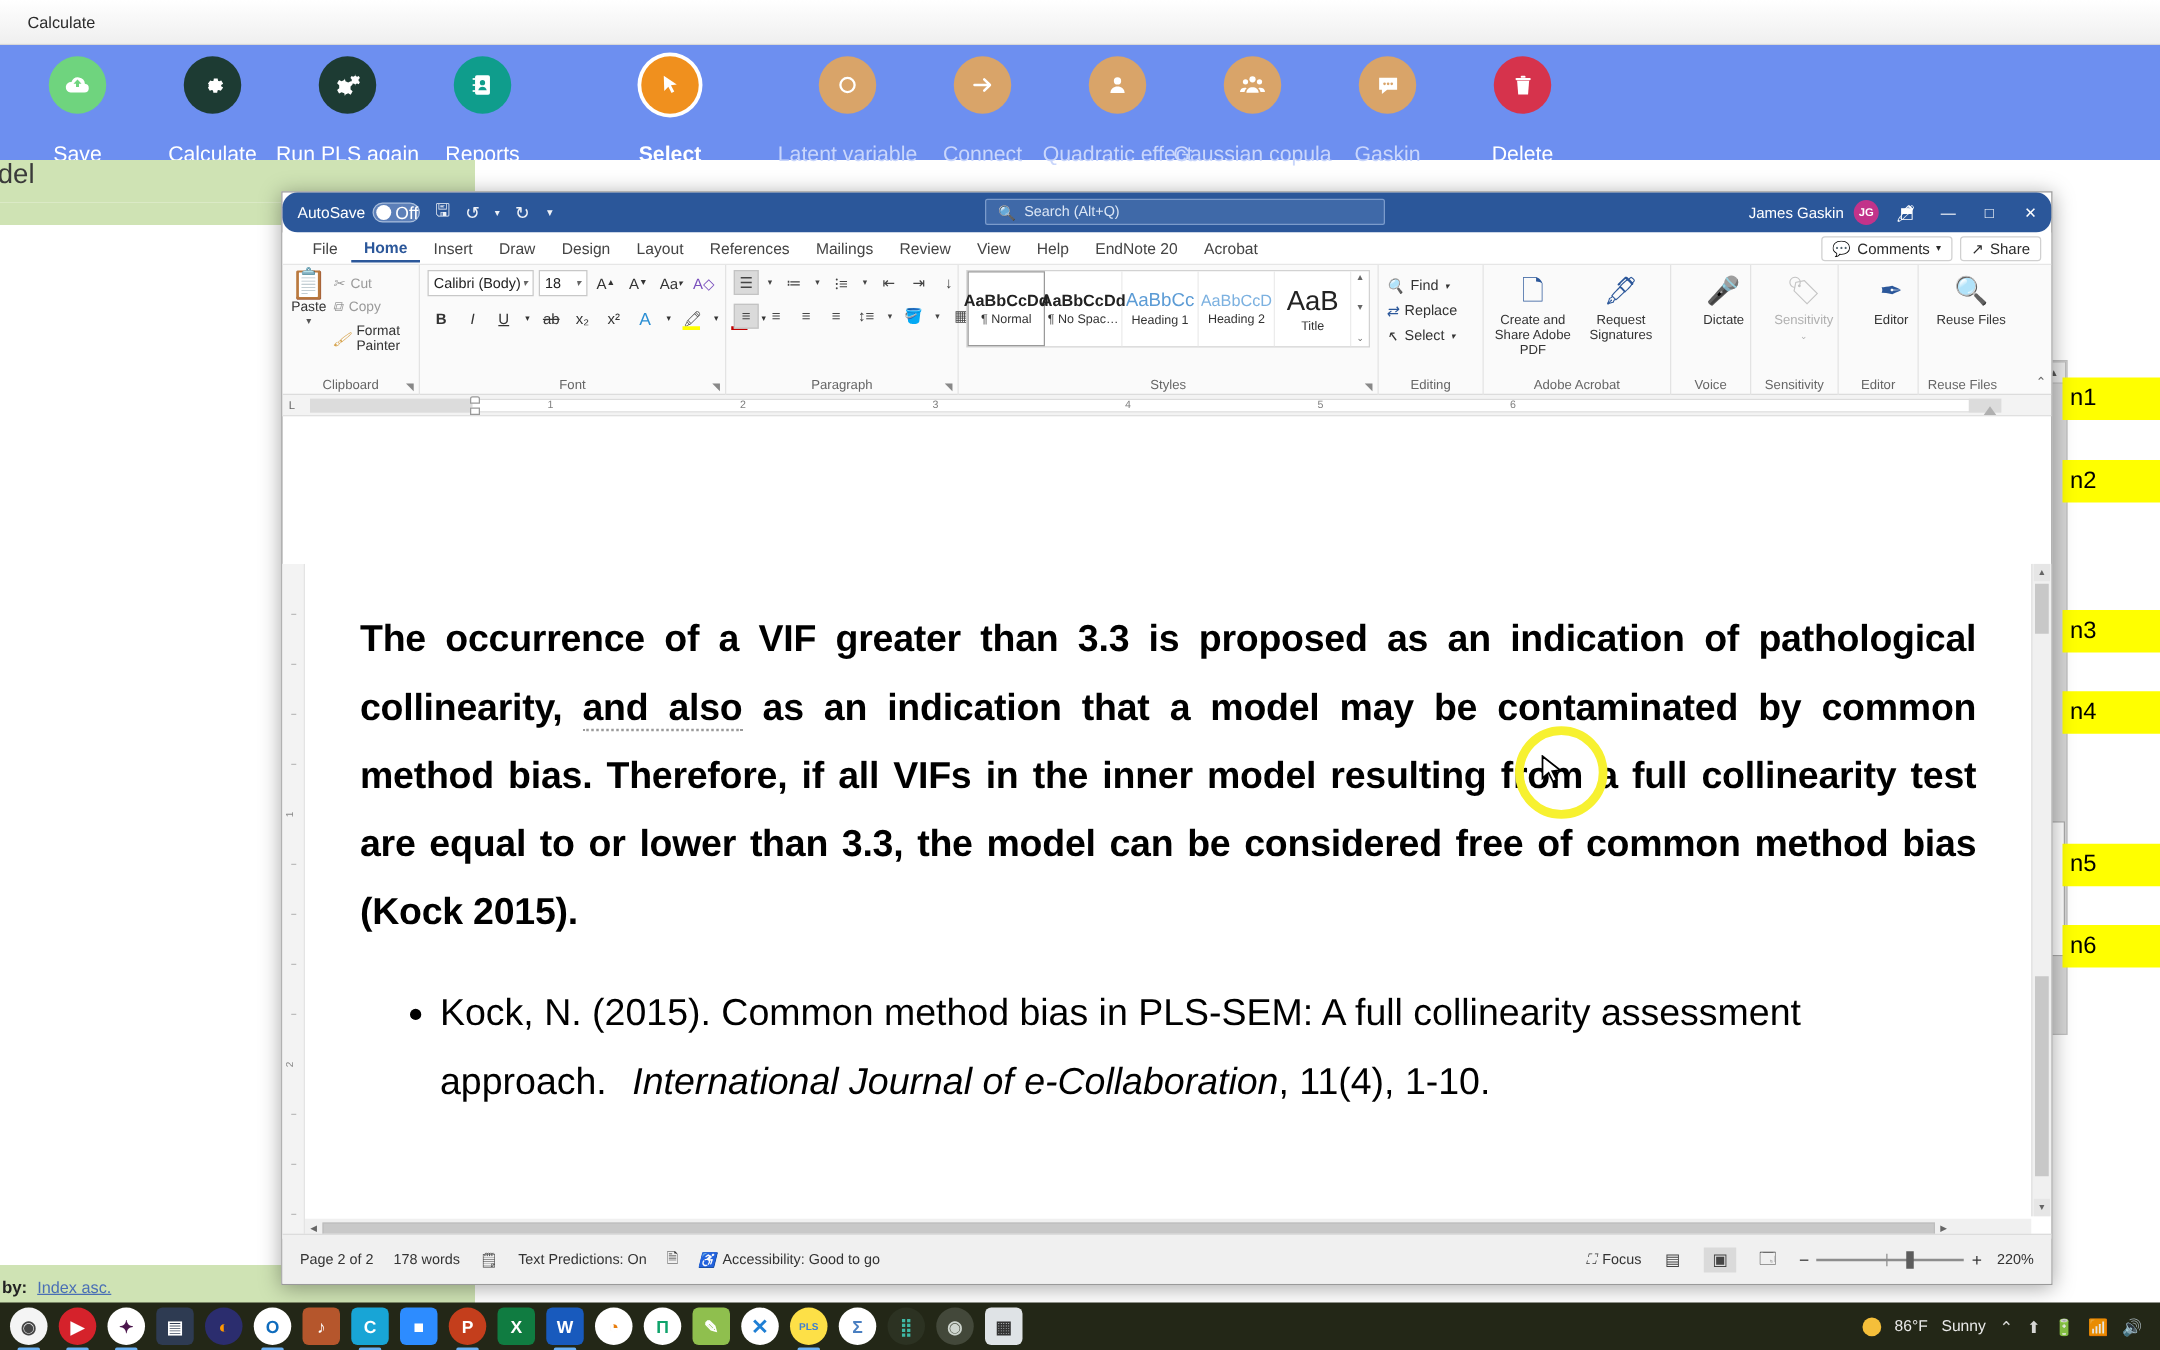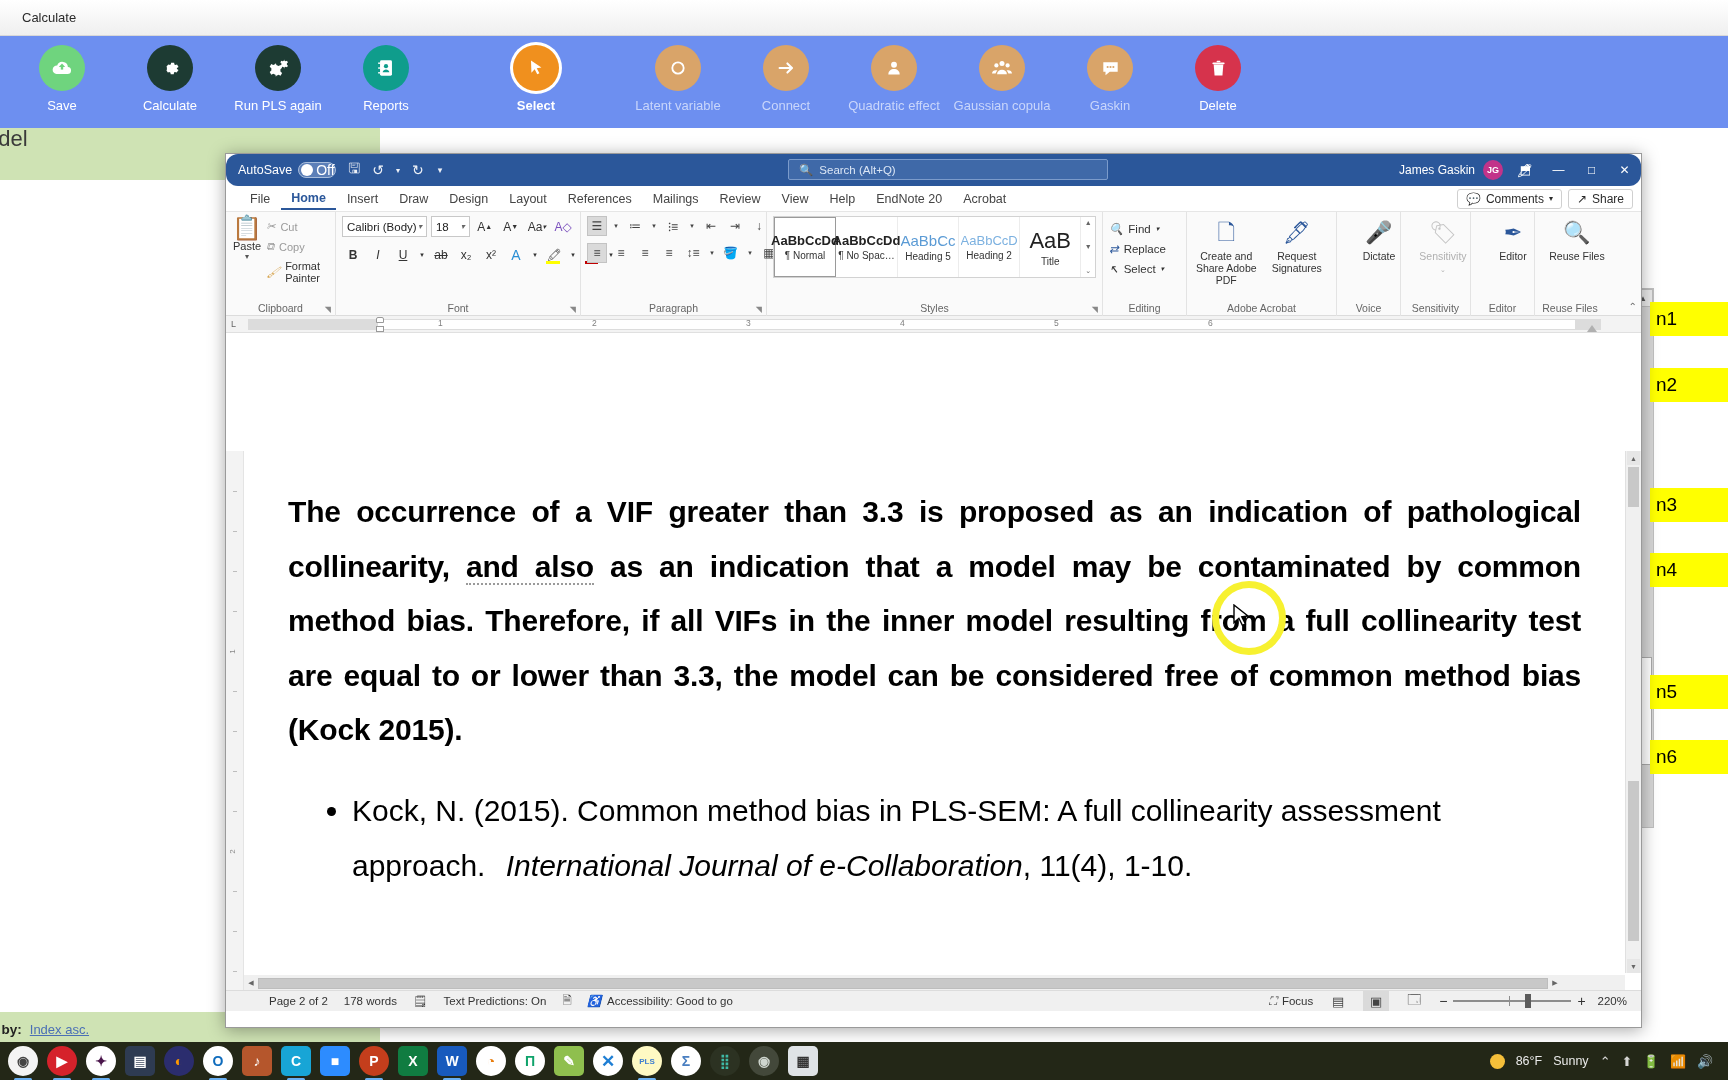--- a/index.html
+++ b/index.html
@@ -28,21 +28,21 @@
   .sp-btn {
     width:108px; display:flex; flex-direction:column;
     align-items:center; padding-top:9px; cursor:default;
   }
   .sp-ico {
     width:46px; height:46px; border-radius:50%;
     display:flex; align-items:center; justify-content:center;
     color:#fff; font-size:22px; line-height:1;
   }
   .sp-ico svg { display:block; }
-  .sp-lbl { margin-top:7px; font-size:13px; color:#ffffff; white-space:nowrap; }
+  .sp-lbl { margin-top:23px; font-size:17px; color:#ffffff; white-space:nowrap; }
   .sp-btn.dim .sp-lbl { color:#c9d6fb; }
   .sp-btn.sel .sp-ico { box-shadow:0 0 0 3px #ffffff; }
   .sp-btn.sel .sp-lbl { font-weight:bold; }
 
   
   #sp-leftpanel {
     position:absolute; left:0; top:128px; width:380px; height:34px;
     background:#cfe3b4;
   }
   #sp-lp-title { position:absolute; left:-14px; top:126px; font-size:22px; color:#3a3a3a; }
@@ -255,23 +255,23 @@
 
   
   #cursor-ring {
     position:absolute; left:1212px; top:581px; width:74px; height:74px;
     border:7px solid #f7f130; border-radius:50%; pointer-events:none;
   }
   #cursor-arrow { position:absolute; left:1232px; top:604px; pointer-events:none; }
 
   
   #w-status {
-    position:absolute; left:0; right:0; bottom:16px; height:21px;
+    position:absolute; left:0; right:0; bottom:0; height:40px;
     background:#f0f0f0; border-top:1px solid #dcdcdc;
-    display:flex; align-items:center; font-size:11.5px; color:#333;padding-left:29px;
+    display:flex; align-items:center; font-size:11.5px; color:#333;
   }
   #w-status .sl { display:flex; align-items:center; gap:16px; padding-left:14px; }
   #w-status .sl span { display:flex; align-items:center; gap:5px; }
   #w-status .sr { margin-left:auto; display:flex; align-items:center; gap:12px; padding-right:14px; }
   .viewbtn { width:26px;height:20px;display:flex;align-items:center;justify-content:center;font-size:13px;color:#444; }
   .viewbtn.on { background:#dadada; }
   #zslider { display:flex; align-items:center; gap:6px; }
   #zslider .track { width:118px; height:2px; background:#8d8d8d; position:relative; }
   #zslider .mid { position:absolute; left:56px; top:-4px; width:1px; height:10px; background:#8d8d8d; }
   #zslider .knob { position:absolute; left:72px; top:-6px; width:6px; height:14px; background:#5c5c5c; }
@@ -629,21 +629,21 @@
         <div class="stitem sel">
           <span class="stpre" style="font-weight:bold">AaBbCcDd</span>
           <span class="stnm">¶ Normal</span>
         </div>
         <div class="stitem">
           <span class="stpre" style="font-weight:bold">AaBbCcDd</span>
           <span class="stnm">¶ No Spac…</span>
         </div>
         <div class="stitem">
           <span class="stpre" style="color:#5b9bd5;font-size:15px">AaBbCc</span>
-          <span class="stnm">Heading 5</span>
+          <span class="stnm">Heading 1</span>
         </div>
         <div class="stitem">
           <span class="stpre" style="color:#7cb1e0">AaBbCcD</span>
           <span class="stnm">Heading 2</span>
         </div>
         <div class="stitem">
           <span class="stpre" style="font-size:22px">AaB</span>
           <span class="stnm">Title</span>
         </div>
         <div class="stscroll">
@@ -830,21 +830,21 @@
   <div class="tbi sq" style="background:#b5562c">♪</div>
   <div class="tbi sq run" style="background:#18a5d6">C</div>
   <div class="tbi sq" style="background:#2d8cff">■</div>
   <div class="tbi run" style="background:#c43e1c">P</div>
   <div class="tbi sq" style="background:#107c41">X</div>
   <div class="tbi sq run" style="background:#185abd">W</div>
   <div class="tbi" style="background:#ffffff;color:#e87d0d">◔</div>
   <div class="tbi" style="background:#ffffff;color:#0fa36b">Π</div>
   <div class="tbi sq" style="background:#8fbf4e">✎</div>
   <div class="tbi" style="background:#ffffff;color:#1f7fd4;font-size:17px">✕</div>
-  <div class="tbi run" style="background:#fef9c3;color:#3f7fd0;font-size:8px">PLS</div>
+  <div class="tbi run" style="background:#fde047;color:#3f7fd0;font-size:8px">PLS</div>
   <div class="tbi" style="background:#ffffff;color:#4a7fc1">Σ</div>
   <div class="tbi" style="background:#2c3222;color:#3fb9a6">⣿</div>
   <div class="tbi" style="background:#43483a;color:#cfd6cf">◉</div>
   <div class="tbi sq" style="background:#dfe3e6;color:#333">▦</div>
 
   <div id="tb-right">
     <span class="sun"></span>
     <span>86°F</span>
     <span>Sunny</span>
     <span class="tr">⌃</span>

